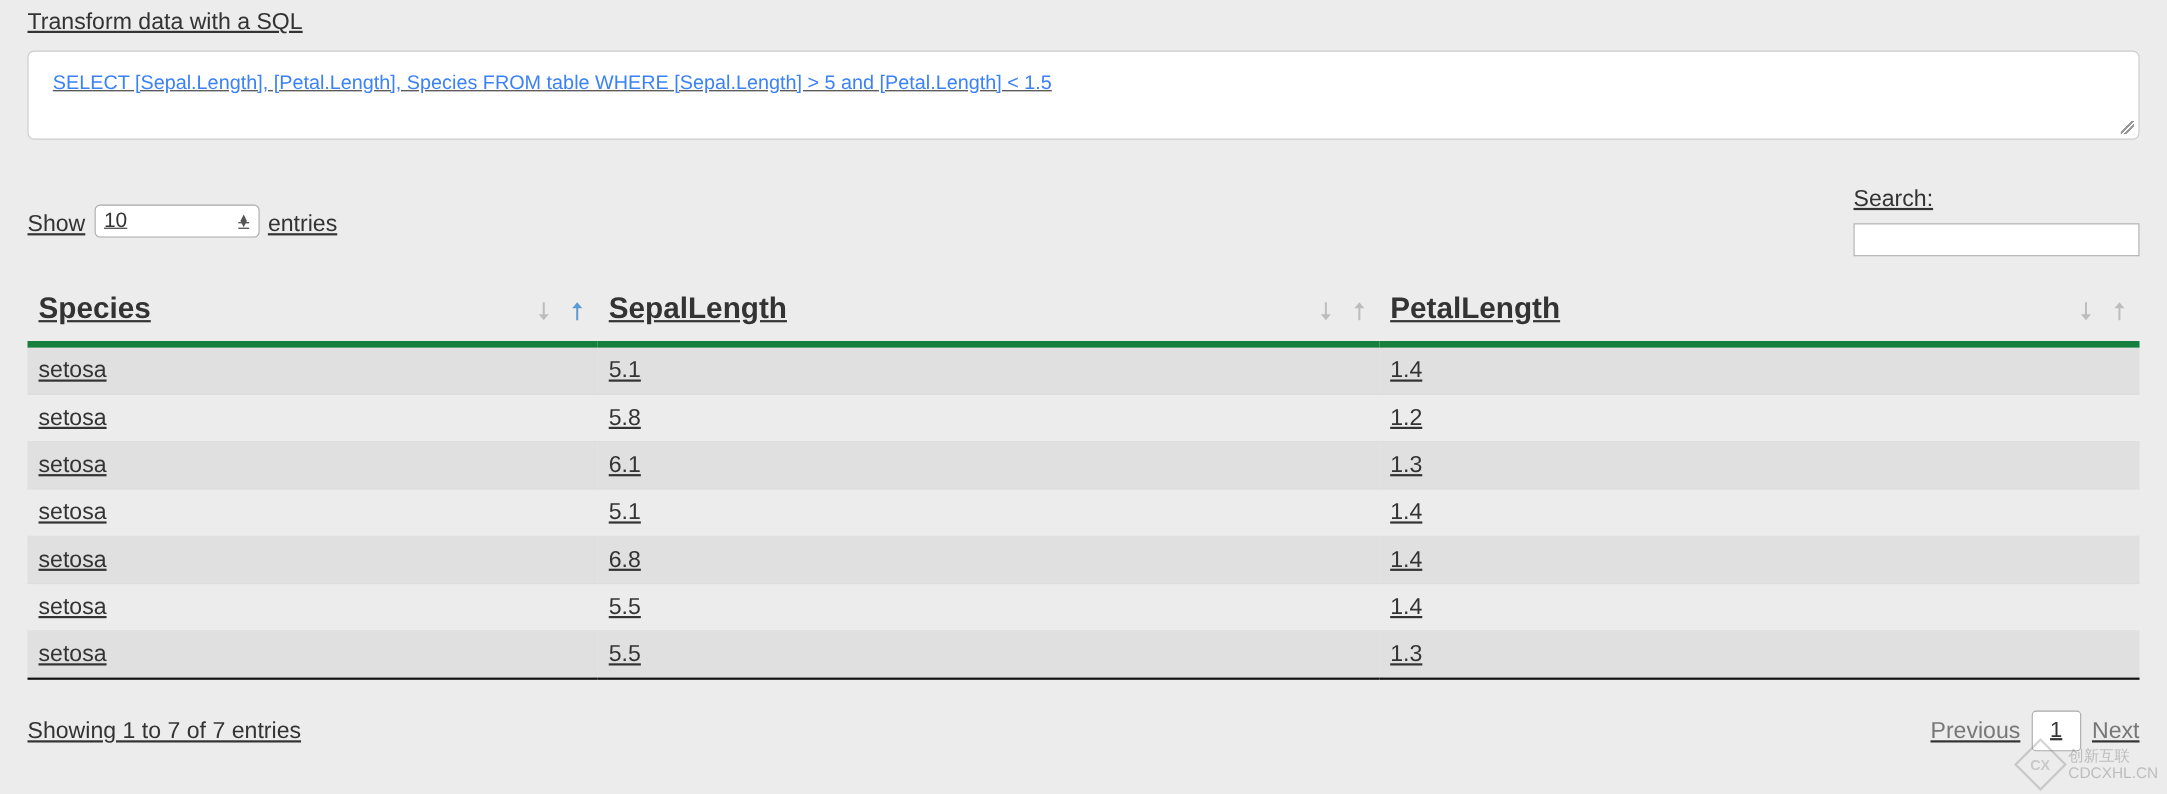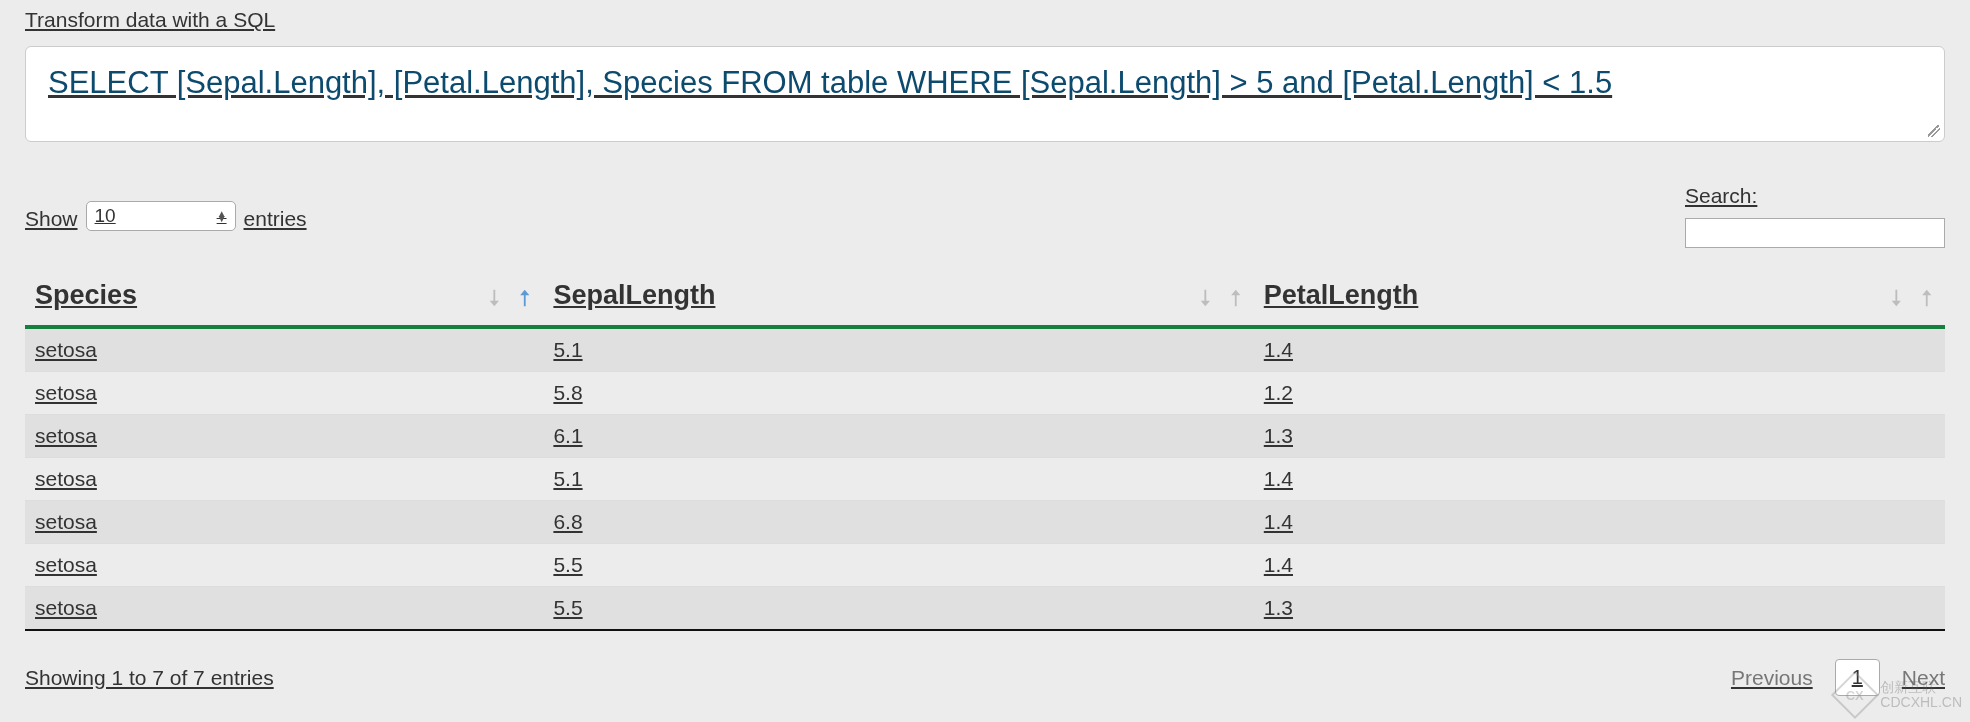--- a/index.html
+++ b/index.html
@@ -19,22 +19,22 @@
     font-size: 21px;
     color: #333;
     padding: 8px 0 14px 0;
   }
   .sql-box {
     width: 100%;
     background: #fff;
     border: 1px solid #ccc;
     border-radius: 6px;
     padding: 18px 22px 40px 22px;
-    font-size: 31px;
-    color: #0c4a6e;
+    font-size: 18px;
+    color: #3b82f6;
     font-family: inherit;
     resize: both;
     position: relative;
   }
   .sql-box::after{
     content:"";
     position:absolute;
     right:4px; bottom:4px;
     width:12px; height:12px;
     background:
@@ -76,21 +76,21 @@
     width: 100%;
     border-collapse: collapse;
     margin-top: 20px;
     font-size: 21px;
   }
   table.data thead th {
     text-align: left;
     font-weight: 700;
     font-size: 27px;
     padding: 12px 10px 14px 10px;
-    border-bottom: 4px solid #15803d;
+    border-bottom: 6px solid #15803d;
     position: relative;
     cursor: pointer;
   }
   .sort-icon {
     position:absolute;
     right:10px; top:50%; transform:translateY(-50%);
     display:flex; align-items:center; gap:2px;
   }
   .sort-icon svg { width:22px; height:22px; }
   .sort-neutral path { fill:#bdbdbd; }
@@ -105,21 +105,21 @@
   table.data tbody tr:nth-child(odd) td { background:#e0e0e0; }
   table.data tbody tr:nth-child(even) td { background:#ececec; }
   table.data tbody tr:last-child td { border-bottom: 2px solid #111; }
 
   .footer {
     display:flex; justify-content:space-between; align-items:center;
     margin-top: 28px;
     font-size: 21px;
     color:#333;
   }
-  .pager { display:flex; align-items:center; gap:22px; }
+  .pager { display:flex; align-items:center; gap:10px; }
   .pager .nav { color:#777; cursor:pointer; }
   .pager .page-btn {
     border:1px solid #aaa;
     background:#fff;
     border-radius:4px;
     padding: 6px 16px;
     font-size:20px;
     cursor:pointer;
   }
 

